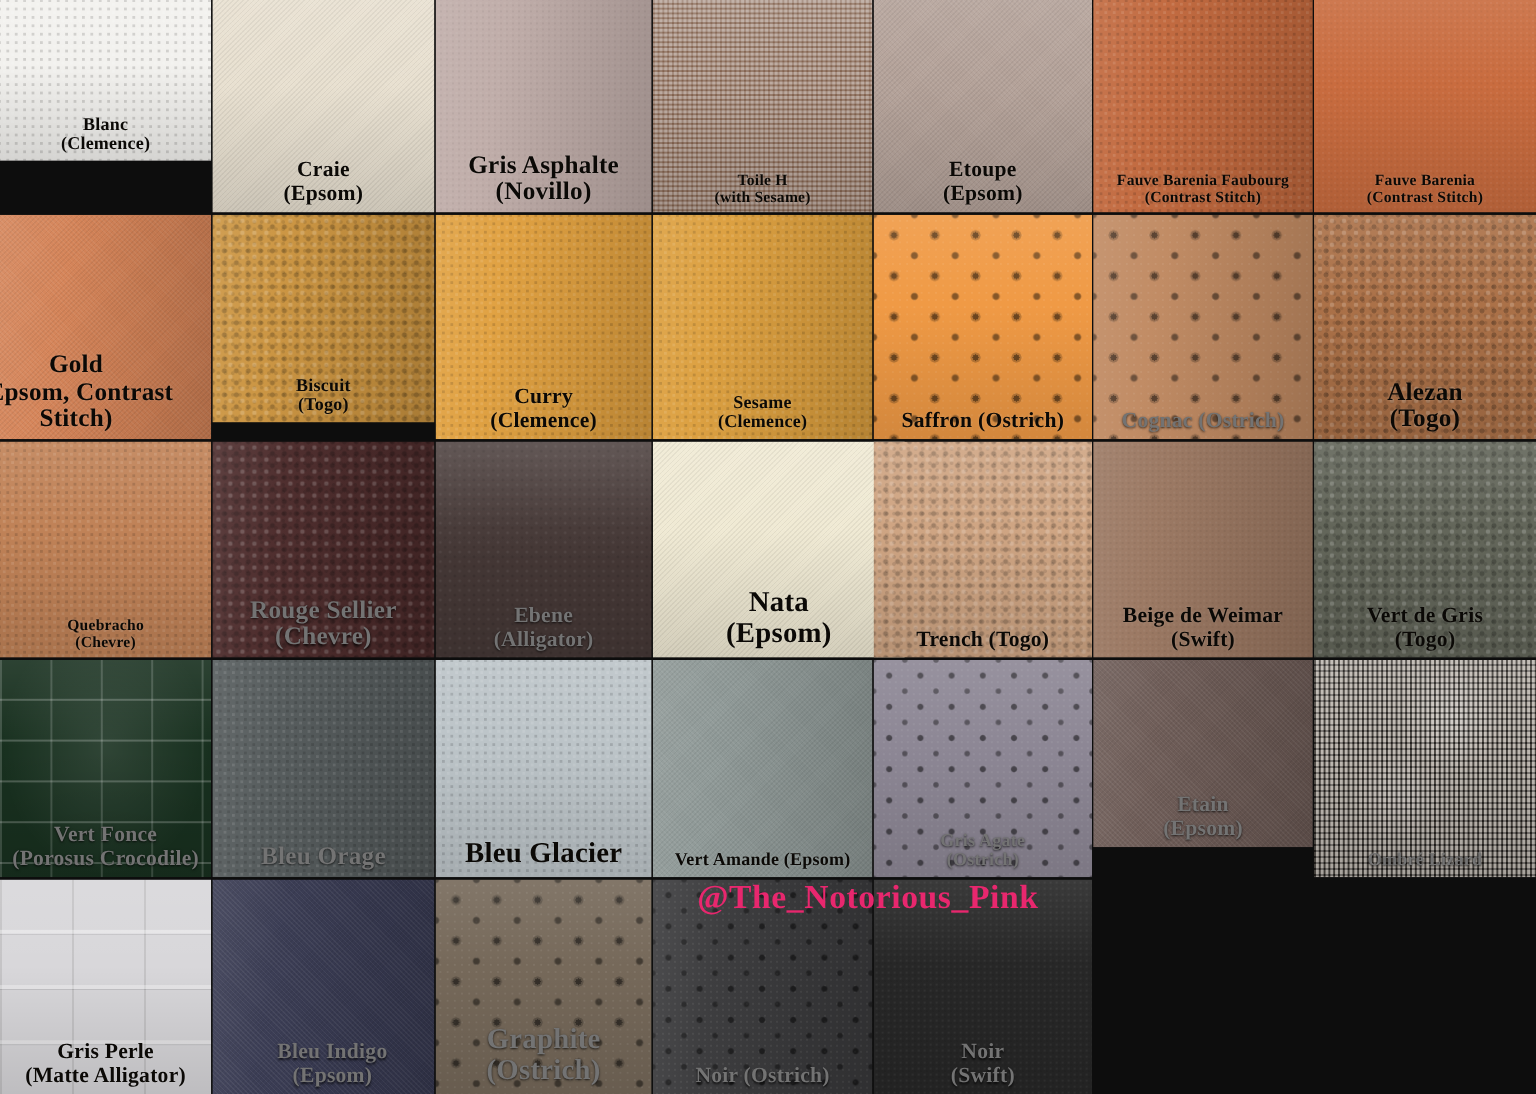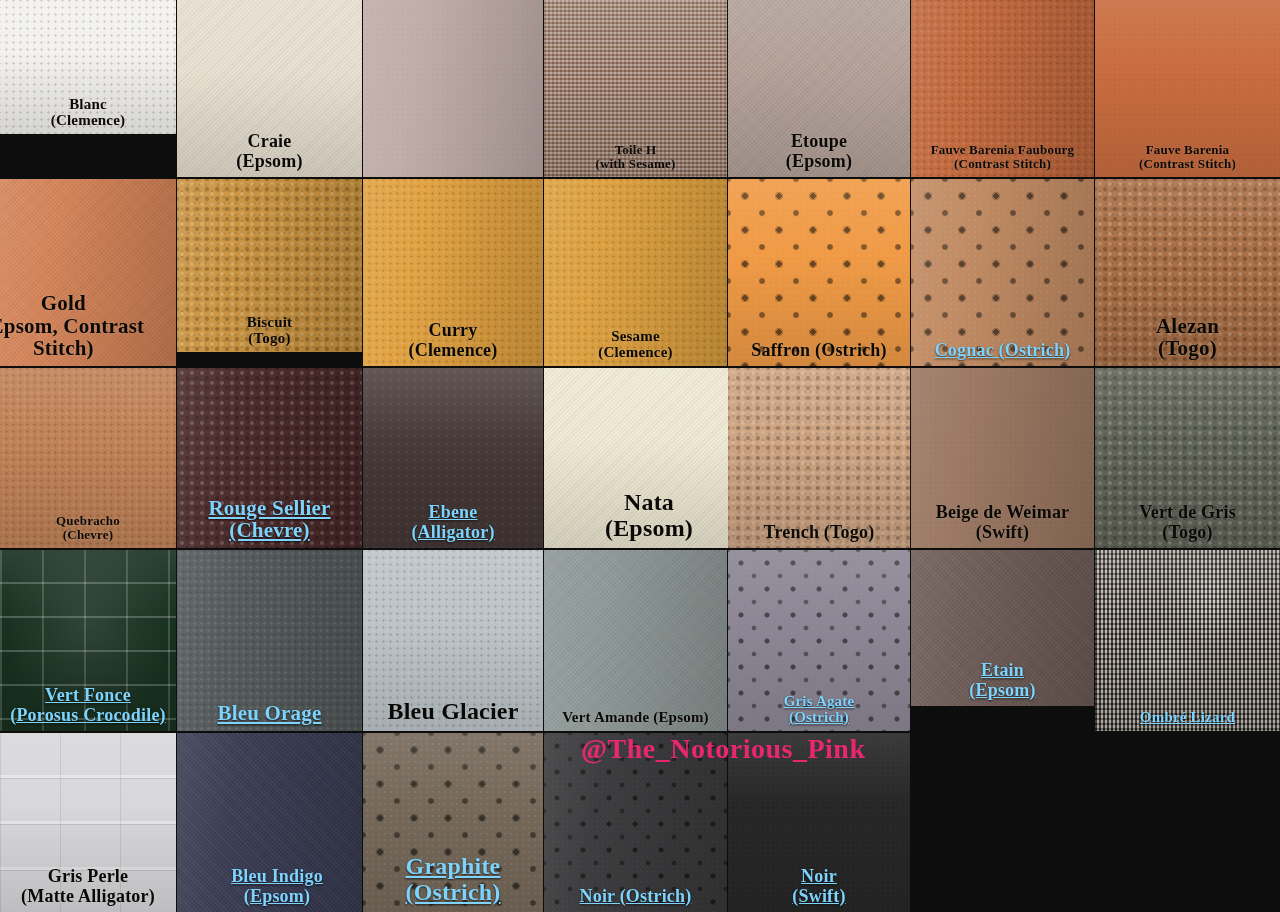--- a/index.html
+++ b/index.html
@@ -42,21 +42,21 @@
     z-index: 5;
     width: 100%;
     text-align: center;
     line-height: 1.08;
     font-weight: bold;
     padding-bottom: 6px;
     white-space: pre-line;
     letter-spacing: 0.2px;
   }
   .label.dark  { color: #0b0906; text-shadow: 0 0 2px rgba(255,255,255,0.18); }
-  .label.light { color: #7dd3fc; text-shadow: 0 1px 2px rgba(0,0,0,0.75); text-decoration: underline; }
+  .label.light { color: #737373; text-shadow: 0 1px 2px rgba(0,0,0,0.75); }
 
   .sz-xs { font-size: 13px; }
   .sz-s  { font-size: 15px; }
   .sz-m  { font-size: 18px; }
   .sz-l  { font-size: 21px; }
   .sz-xl { font-size: 24px; }
 
   
   .t-smooth {
     background-image:
@@ -176,20 +176,22 @@
         <div class="swatch" style="background: rgb(232, 224, 208);"></div>
         <div class="tex t-epsom"></div>
         <div class="sheen top"></div>
         <div class="label dark sz-m">Craie
 (Epsom)</div>
       </div>
       <div class="cell" style="left: 363px; top: 0px; width: 180px; height: 177px;">
         <div class="swatch" style="background: rgb(191, 172, 168);"></div>
         <div class="tex t-smooth"></div>
         <div class="sheen v"></div>
+        <div class="label dark sz-l">Gris Asphalte
+(Novillo)</div>
       </div>
       <div class="cell" style="left: 544px; top: 0px; width: 183px; height: 177px;">
         <div class="swatch" style="background: rgb(168, 145, 131);"></div>
         <div class="tex t-canvas"></div>
         <div class="sheen top"></div>
         <div class="label dark sz-xs">Toile H
 (with Sesame)</div>
       </div>
       <div class="cell" style="left: 728px; top: 0px; width: 182px; height: 177px;">
         <div class="swatch" style="background: rgb(180, 162, 153);"></div>

